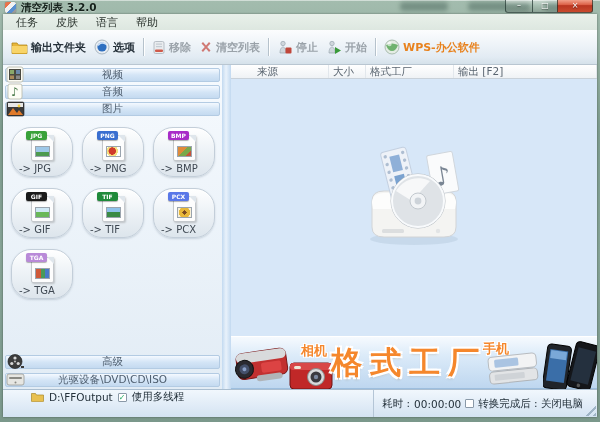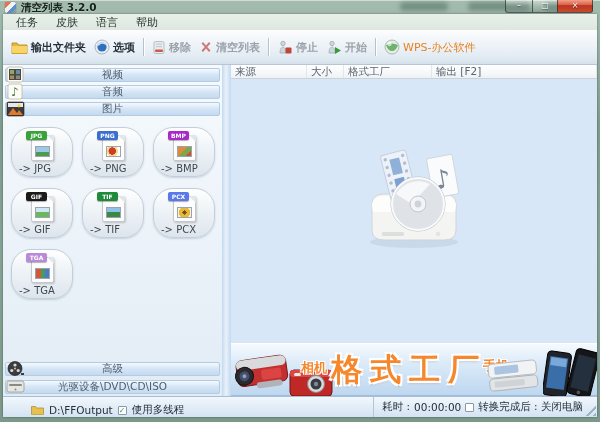--- a/index.html
+++ b/index.html
@@ -23,21 +23,21 @@
   
   .client{position:absolute;left:3px;right:3px;top:14px;bottom:5px;background:#eef4fa;display:flex;flex-direction:column;
     box-shadow:0 0 2px rgba(0,0,0,.4);}
   .menubar{height:16px;background:linear-gradient(180deg,#e9f0ea,#dde7e0);display:flex;align-items:center;padding-left:4px;flex:0 0 auto;}
   .menu-item{padding:1px 9px;color:#2c352f;cursor:default;}
   .toolbar{height:35px;background:linear-gradient(180deg,#fcfdfe,#e2ebf3 80%,#d5e1ea);border-bottom:1px solid #b9c6d1;
     display:flex;align-items:center;padding:0 4px;flex:0 0 auto;}
   .tbtn{display:flex;align-items:center;gap:3px;padding:2px 4px;border-radius:3px;font-weight:bold;color:#26313a;cursor:pointer;white-space:nowrap;}
   .tbtn.disabled{color:#9aa2a9;}
   .tsep{width:1px;height:18px;background:#b6c2cc;margin:0 4px;box-shadow:1px 0 0 #fff;}
-  .wps-text{color:#e8821e;font-weight:normal;}
+  .wps-text{color:#e8821e;font-weight:bold;}
   
   .icon{flex:0 0 auto;display:inline-block;}
   
   .content{flex:1 1 auto;display:flex;min-height:0;}
   .sidebar{width:219px;flex:0 0 auto;background:linear-gradient(180deg,#f6fafe,#e2ecf5);display:flex;flex-direction:column;padding-top:2px;}
   .secrow{position:relative;height:14px;margin:1px 2px 2px 2px;flex:0 0 auto;}
   .secbar{position:absolute;left:0;right:0;top:0;bottom:0;border:1px solid #b3cbe3;border-radius:2px;
     background:linear-gradient(180deg,#f4f9ff,#d4e5f6 50%,#c4daf0);display:flex;align-items:center;justify-content:center;
     color:#4d5d6e;cursor:pointer;font-size:10.5px;}
   .secicon{position:absolute;left:1px;top:-2px;z-index:2;}
@@ -59,35 +59,35 @@
   .b-gif{background:#1b1b1b;} .t-gif{background:linear-gradient(180deg,#cfe8f5 45%,#6ab85a 45%);}
   .b-tif{background:#1f8a3a;} .t-tif{background:linear-gradient(180deg,#8ec2ea 50%,#3a8a44 50%);}
   .b-pcx{background:#5a78e8;} .t-pcx{background:radial-gradient(circle at 50% 50%,#7a4a20 0 25%,#e8b83a 28% 70%,#f8f0d8 73%);}
   .b-tga{background:#b98ad8;} .t-tga{background:linear-gradient(90deg,#d05a3a 0 40%,#4a9a5a 40% 70%,#4a7ac8 70%);}
   .side-spacer{flex:1 1 auto;}
   
   .splitter{width:9px;flex:0 0 auto;background:linear-gradient(90deg,#c2d9f0,#e9f2fb 45%,#c2d9f0);cursor:col-resize;}
   .main{flex:1 1 auto;display:flex;flex-direction:column;min-width:0;}
   .thead{height:14px;flex:0 0 auto;background:linear-gradient(180deg,#ffffff,#eff2f5);border-bottom:1px solid #c9d1d9;display:flex;font-size:10.5px;color:#5a6570;}
   .th{padding:0 0 0 4px;border-right:1px solid #e2e7ec;display:flex;align-items:center;cursor:pointer;}
-  .th1{width:76px;} .th2{width:37px;} .th3{width:88px;} .th4{flex:1;}
+  .th1{width:76px;margin-left:22px;} .th2{width:37px;} .th3{width:88px;} .th4{flex:1;}
   .tbody{flex:1 1 auto;background:#d7e7f8;position:relative;overflow:hidden;}
   .logo{position:absolute;left:50%;top:46%;transform:translate(-50%,-50%);}
   
   .banner{height:53px;flex:0 0 auto;position:relative;background:linear-gradient(180deg,#f6fafe,#dcebf9 35%,#bdd6ef);border-top:1px solid #ffffff;box-shadow:inset 0 -1px 0 #9dbede;overflow:hidden;}
   .brand{position:absolute;left:50%;top:50%;transform:translate(-53%,-50%);font-size:31px;font-weight:bold;letter-spacing:8px;color:#f5872c;white-space:nowrap;
     text-shadow:-2px -2px 0 #fff,2px -2px 0 #fff,-2px 2px 0 #fff,2px 2px 0 #fff,0 2px 3px rgba(120,80,20,.35);}
   .dev-label{position:absolute;font-size:13px;font-weight:bold;color:#f5872c;
-    text-shadow:-1px -1px 0 #fff,1px -1px 0 #fff,-1px 1px 0 #fff,1px 1px 0 #fff;margin-top:10px;}
+    text-shadow:-1px -1px 0 #fff,1px -1px 0 #fff,-1px 1px 0 #fff,1px 1px 0 #fff;}
   .lbl-camera{left:70px;top:5px;} .lbl-phone{right:88px;top:3px;}
   .dev{position:absolute;}
   .dev-camcorder{left:0px;bottom:0px;} .dev-camera{left:57px;bottom:-2px;}
   .dev-flip{right:56px;bottom:2px;} .dev-smart{right:0px;bottom:-2px;}
   
-  .statusbar{height:21px;flex:0 0 auto;background:linear-gradient(180deg,#f1f7fd,#d4e3f2);border-top:1px solid #aabed0;display:flex;align-items:flex-end;position:relative;font-size:10.5px;color:#23303a;}
+  .statusbar{height:28px;flex:0 0 auto;background:linear-gradient(180deg,#f1f7fd,#d4e3f2);border-top:1px solid #aabed0;display:flex;align-items:flex-start;position:relative;font-size:10.5px;color:#23303a;}
   .sb-left{display:flex;align-items:center;gap:5px;padding-left:28px;}
   .sb-right{position:absolute;right:14px;display:flex;align-items:center;gap:4px;border-left:1px solid #b4c5d6;padding-left:8px;height:100%;}
   .chk{width:9px;height:9px;border:1px solid #8a99a8;background:#fff;border-radius:1px;font-size:8px;line-height:8px;text-align:center;color:#2a6;cursor:pointer;}
   .grip{position:absolute;right:1px;bottom:1px;width:11px;height:11px;
     background:repeating-linear-gradient(135deg,transparent 0 3px,#9fb4c6 3px 5px);clip-path:polygon(100% 0,100% 100%,0 100%);}
 </style>
 </head>
 <body>
 
 <div class="window">

